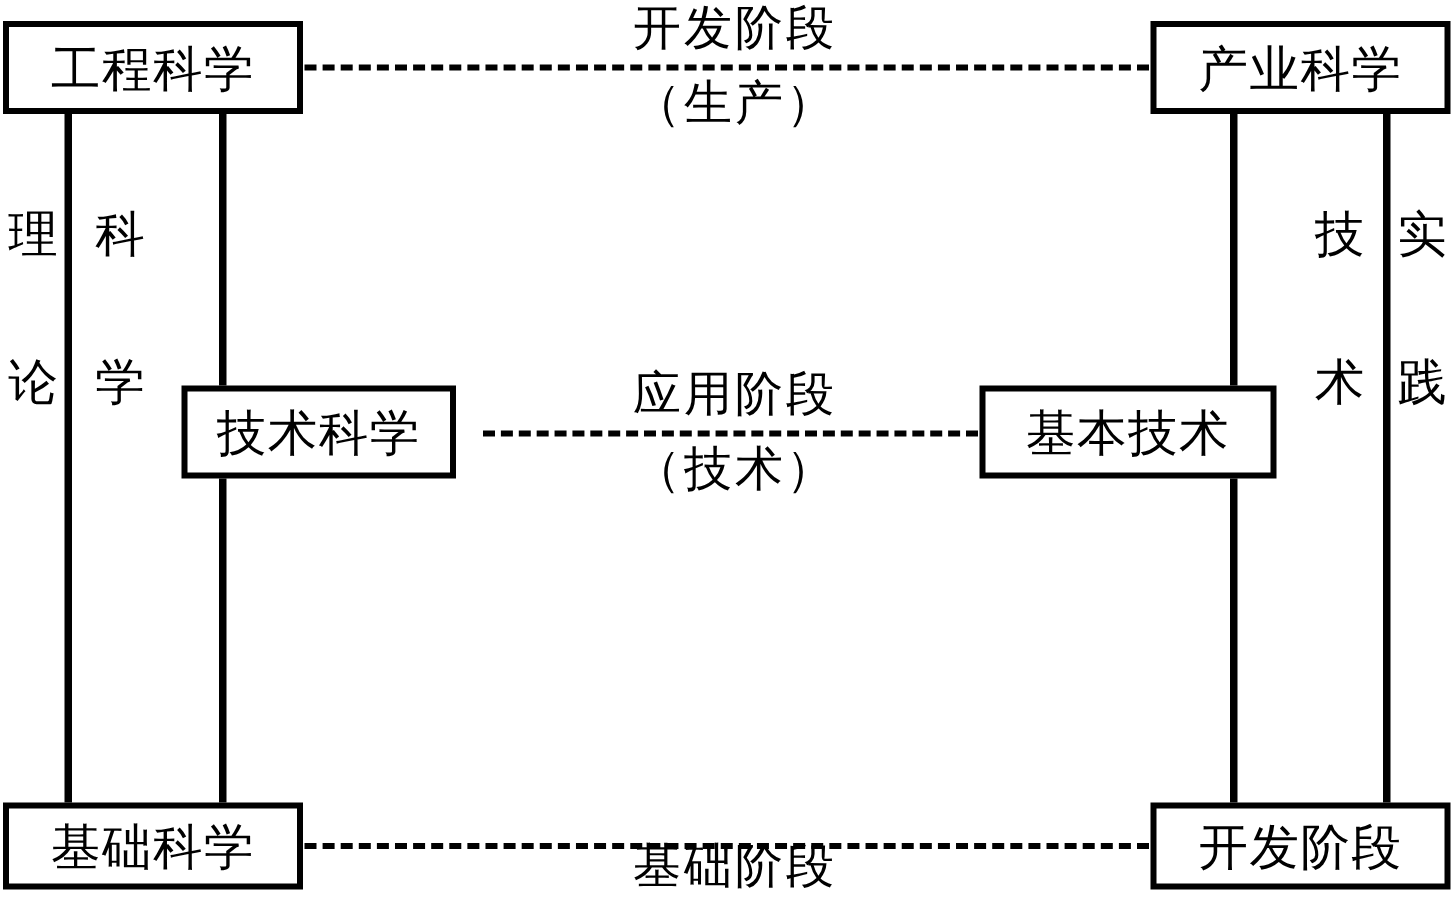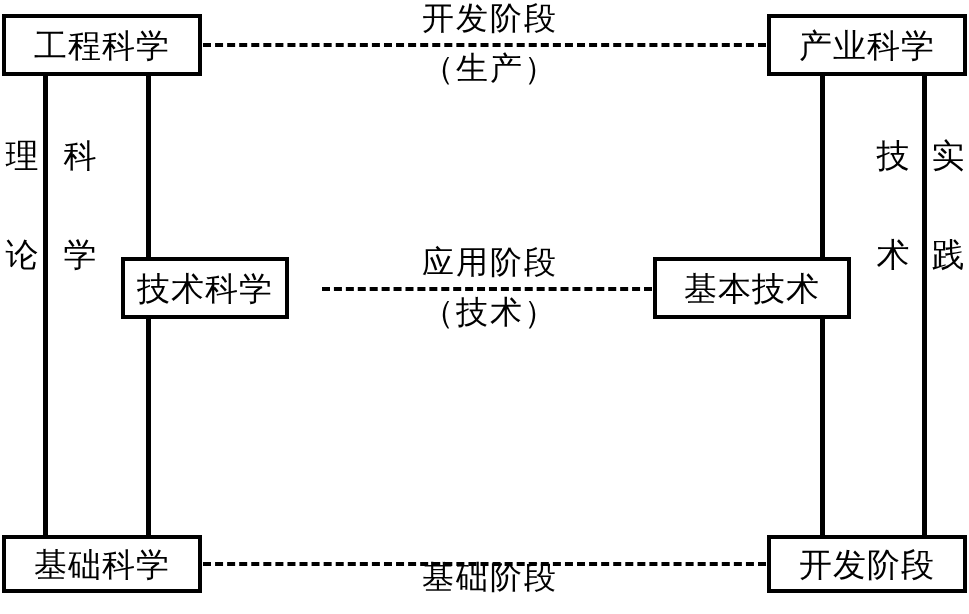--- a/index.html
+++ b/index.html
@@ -31,21 +31,21 @@
   .node-box .node-label {
     font-size: 33px;
     line-height: 1;
     color: #000000;
     letter-spacing: 1px;
     white-space: nowrap;
   }
 
   #box-engineering-science { left: 2px;   top: 14px;  width: 200px; height: 62px; }
   #box-industrial-science  { left: 767px; top: 14px;  width: 200px; height: 62px; }
-  #box-technical-science   { left: 121px; top: 257px; width: 168px; height: 62px; }
+  #box-technical-science   { left: 121px; top: 257px; width: 183px; height: 62px; }
   #box-basic-technology    { left: 653px; top: 257px; width: 198px; height: 62px; }
   #box-foundational-science{ left: 2px;   top: 535px; width: 200px; height: 58px; }
   #box-experimental-tech   { left: 767px; top: 535px; width: 200px; height: 58px; }
 
   
   .v-line {
     position: absolute;
     width: 5px;
     background: #000000;
     z-index: 2;

